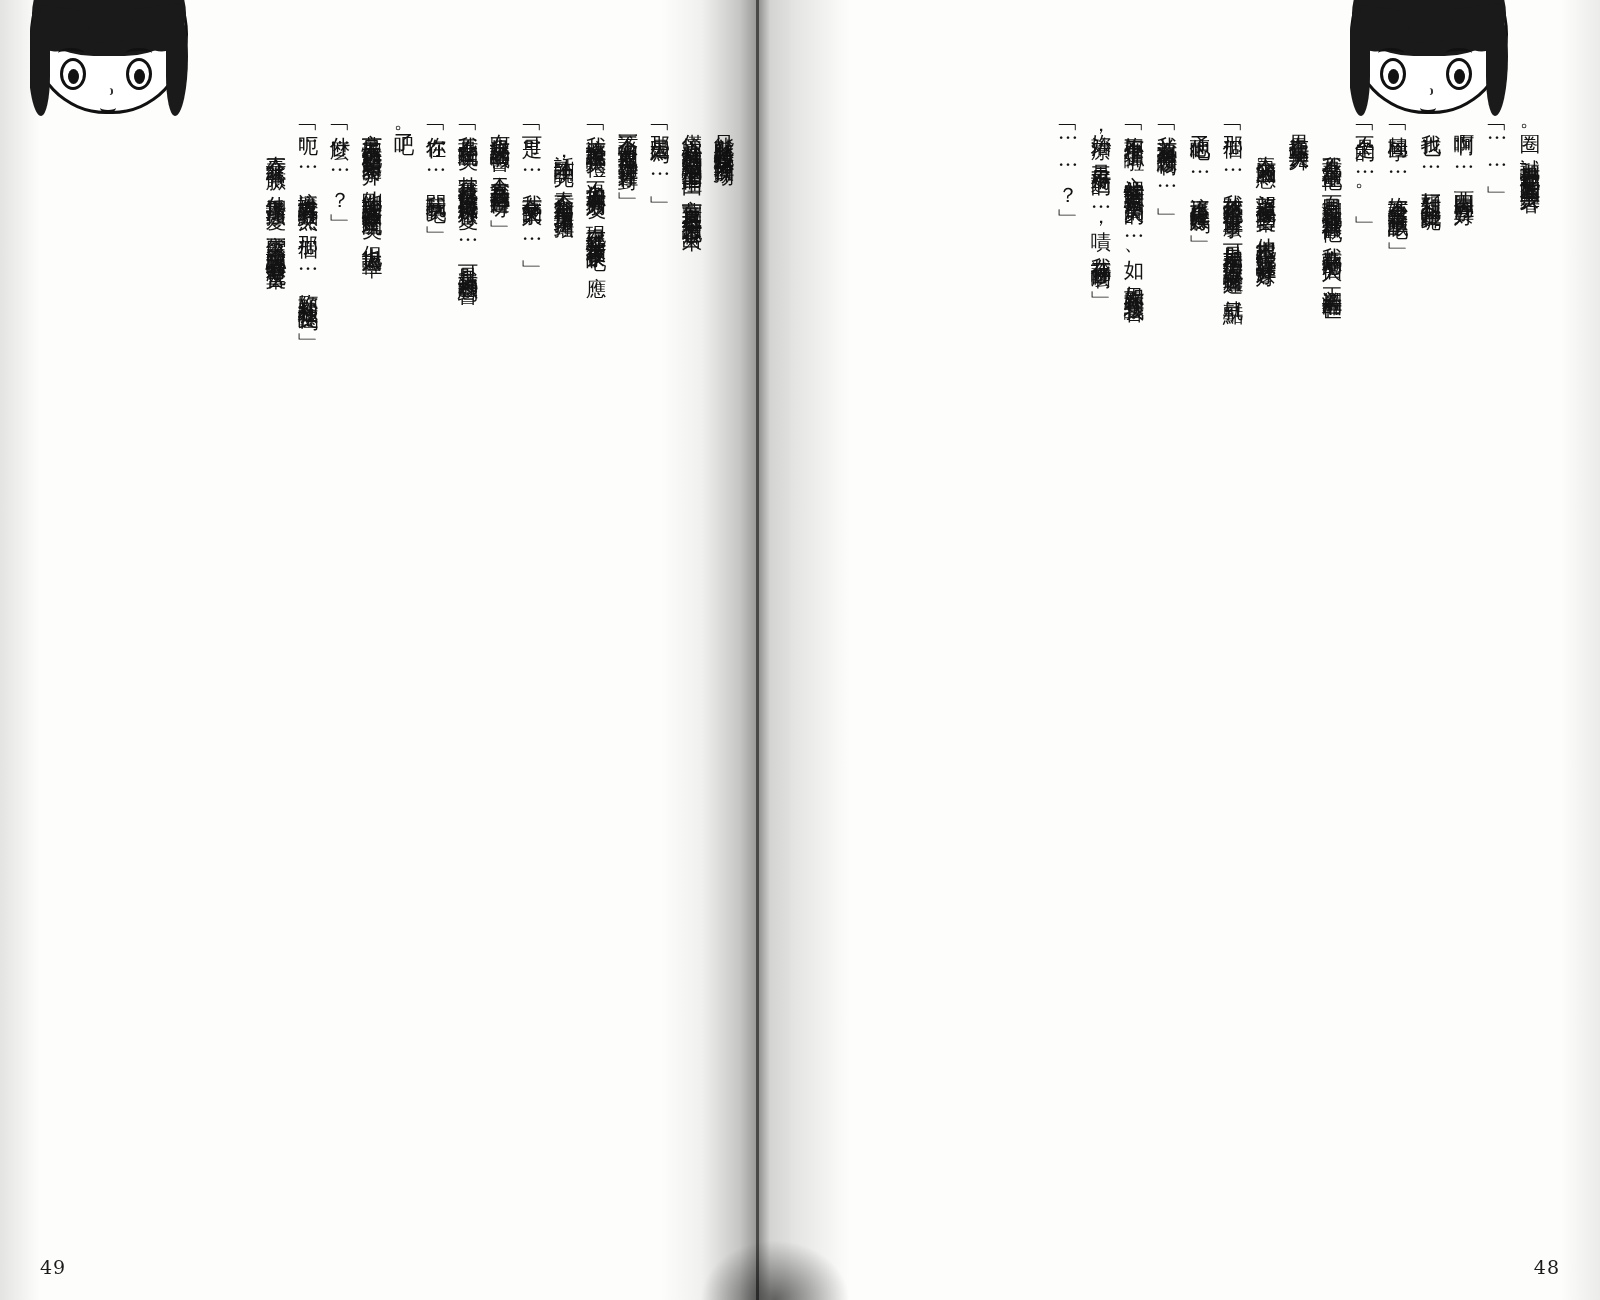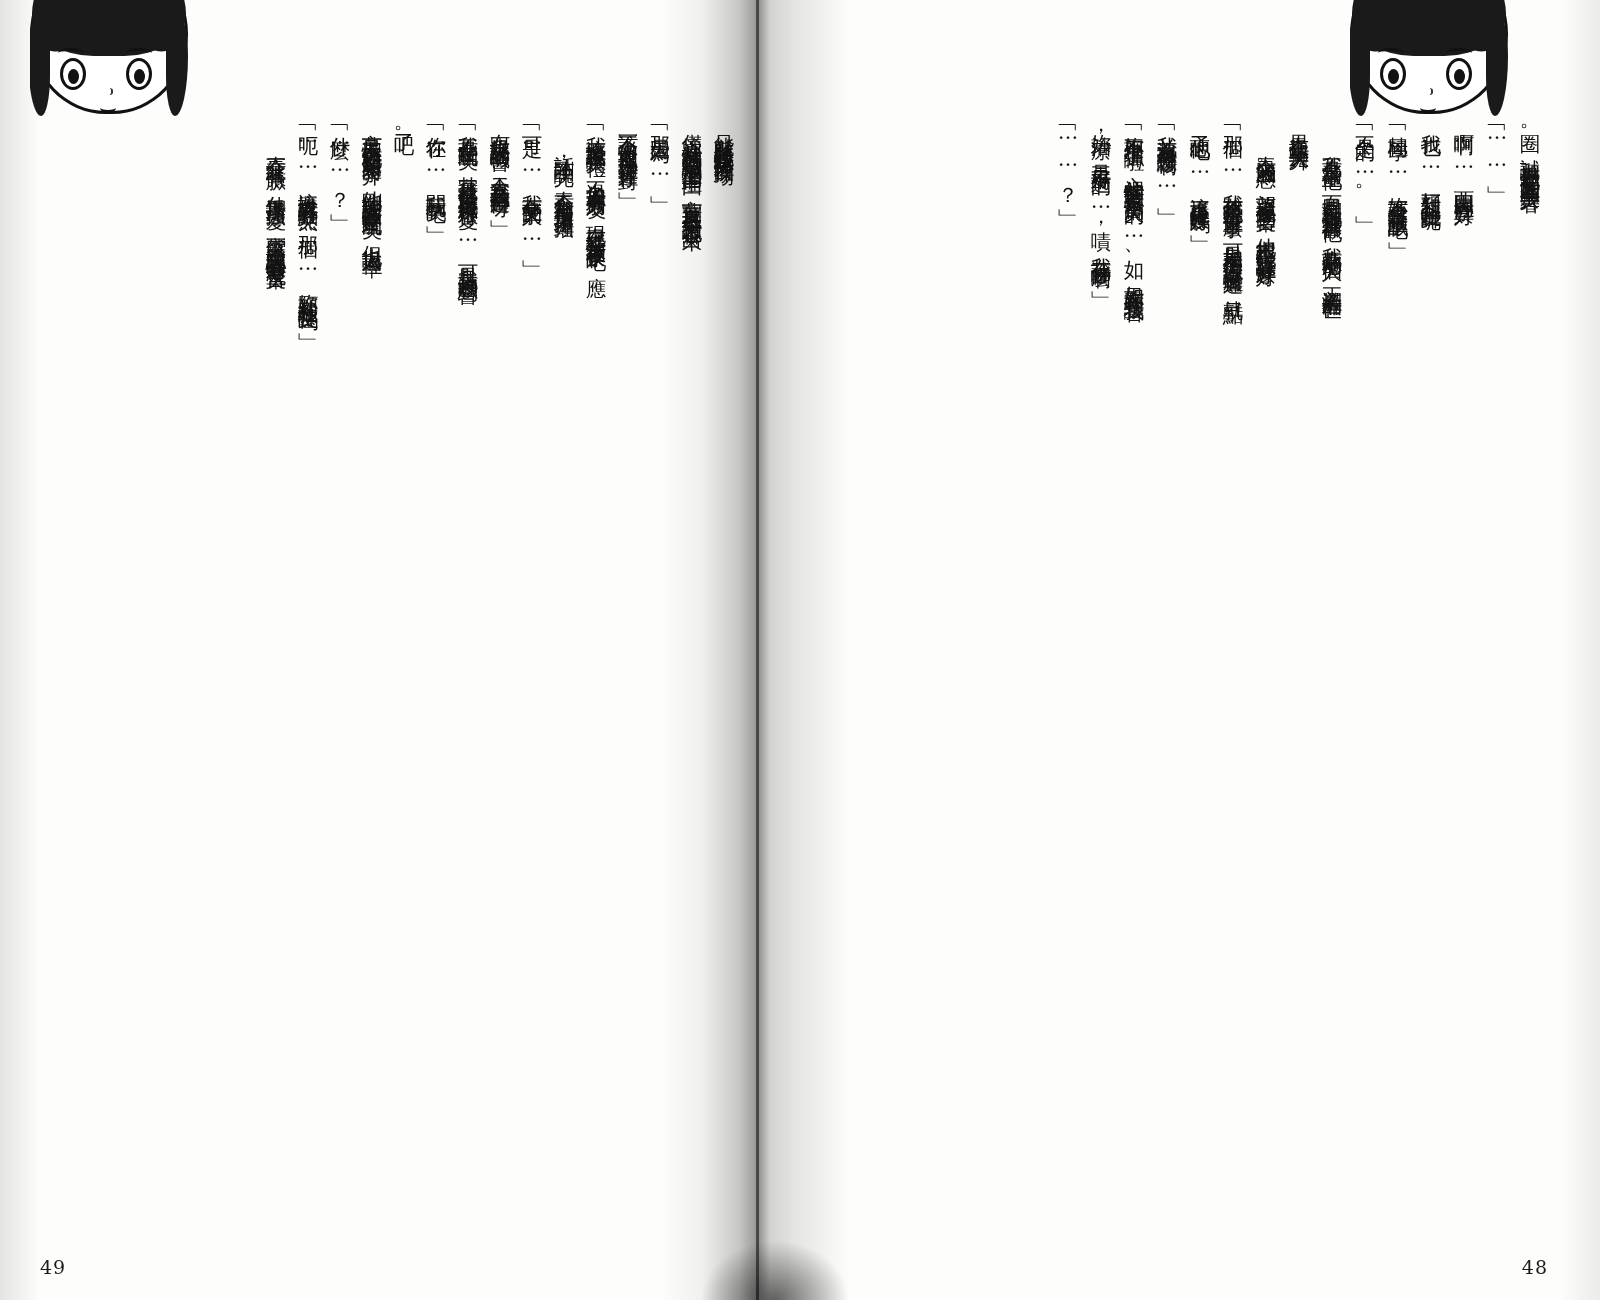--- a/index.html
+++ b/index.html
@@ -189,21 +189,21 @@
   
   .folio {
     position: absolute;
     bottom: 22px;
     font-size: 19px;
     color: #1b1b1b;
     font-family: "DejaVu Serif", "Liberation Serif", serif;
     letter-spacing: 1px;
   }
   .folio.left-f  { left: 40px; margin-top: 32px; }
-  .folio.right-f { right: 52px; }
+  .folio.right-f { right: 40px; }
 
   
   .edge-shade-left {
     position: absolute; left: 0; top: 0; width: 40px; height: 1300px;
     background: linear-gradient(to right, rgba(0,0,0,.10), rgba(0,0,0,0));
     pointer-events: none;
   }
   .edge-shade-right {
     position: absolute; right: 0; top: 0; width: 40px; height: 1300px;
     background: linear-gradient(to left, rgba(0,0,0,.07), rgba(0,0,0,0));

